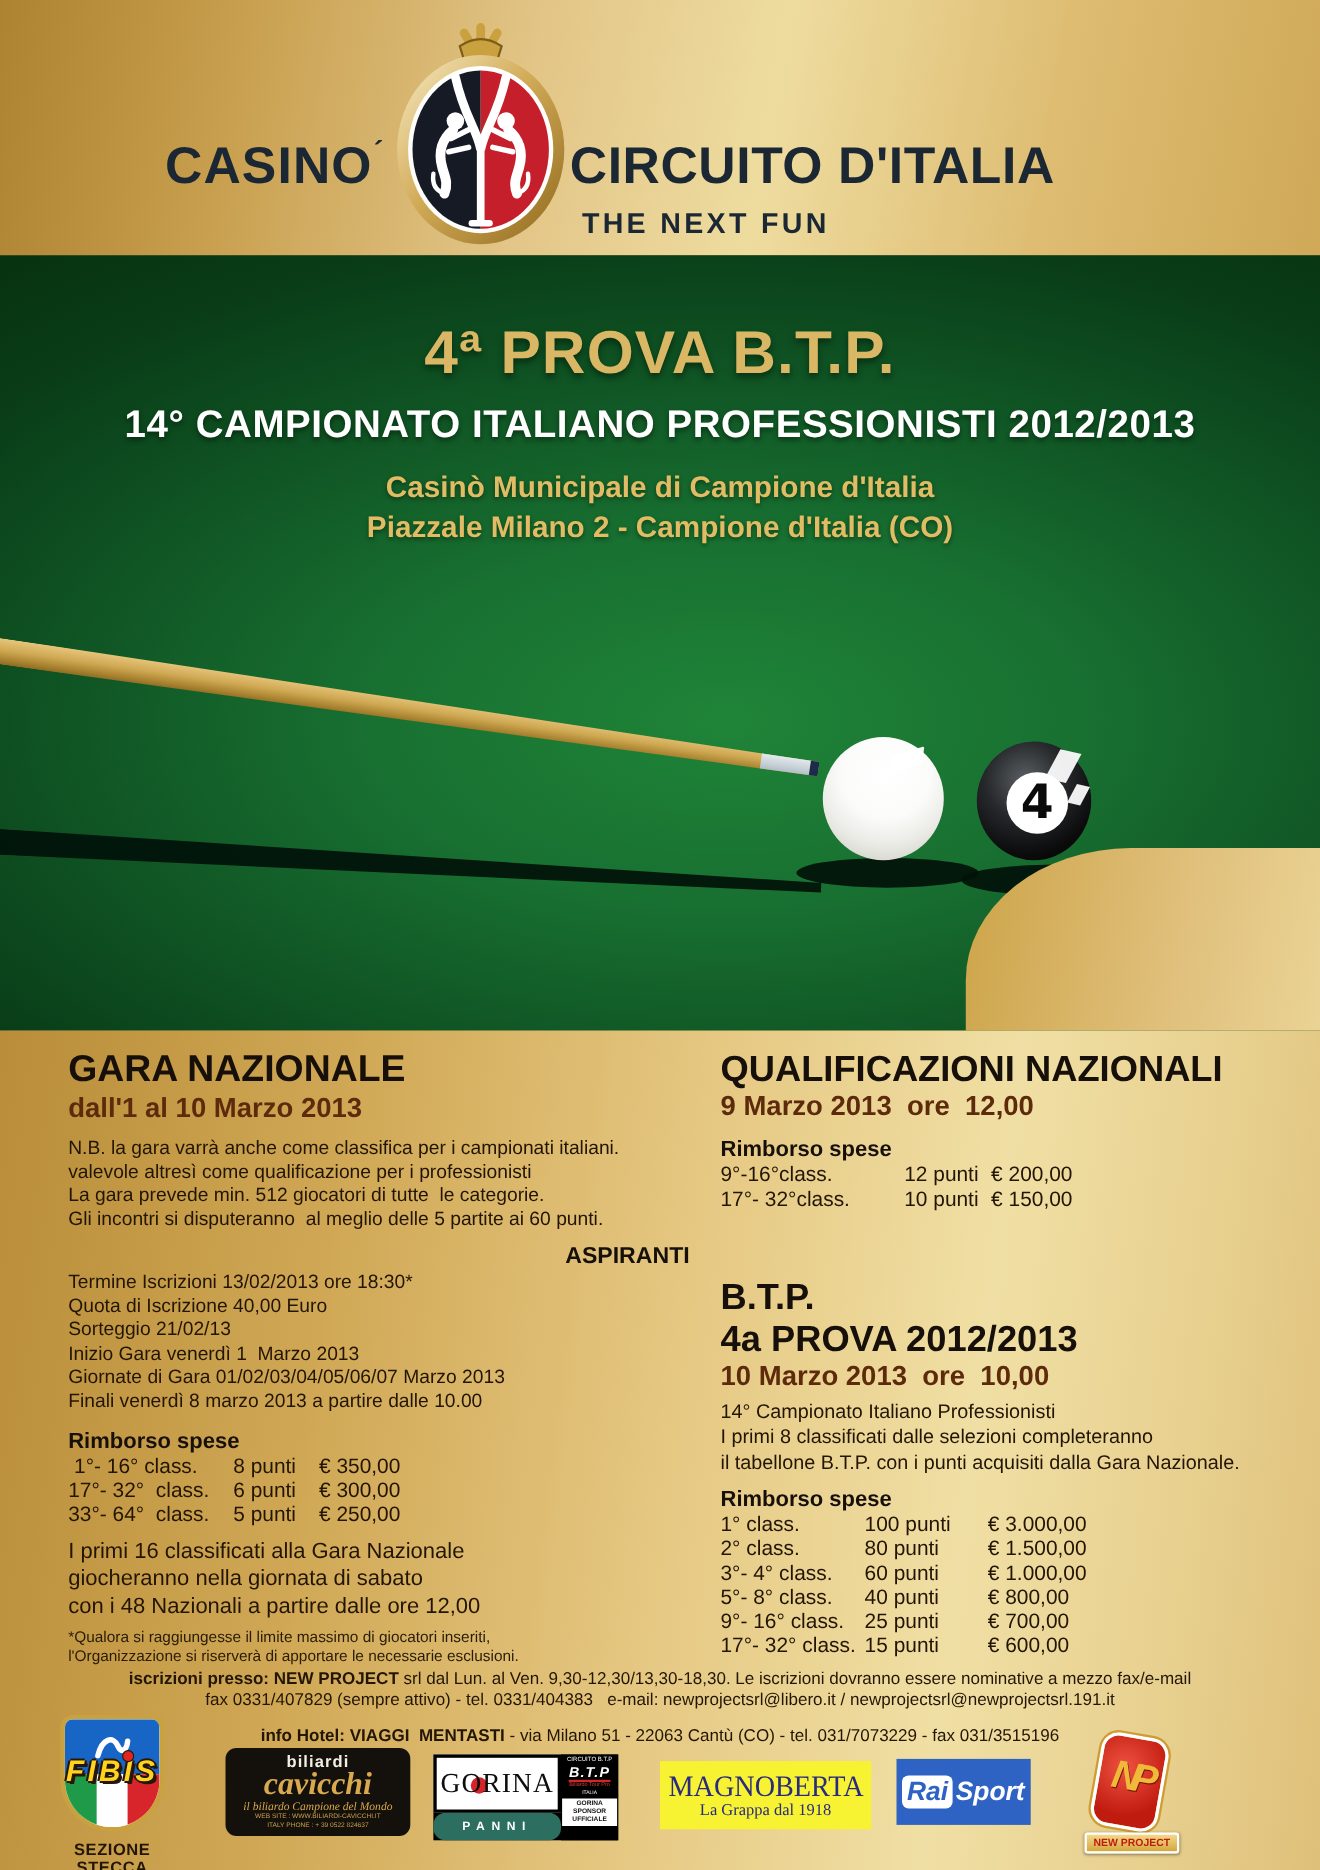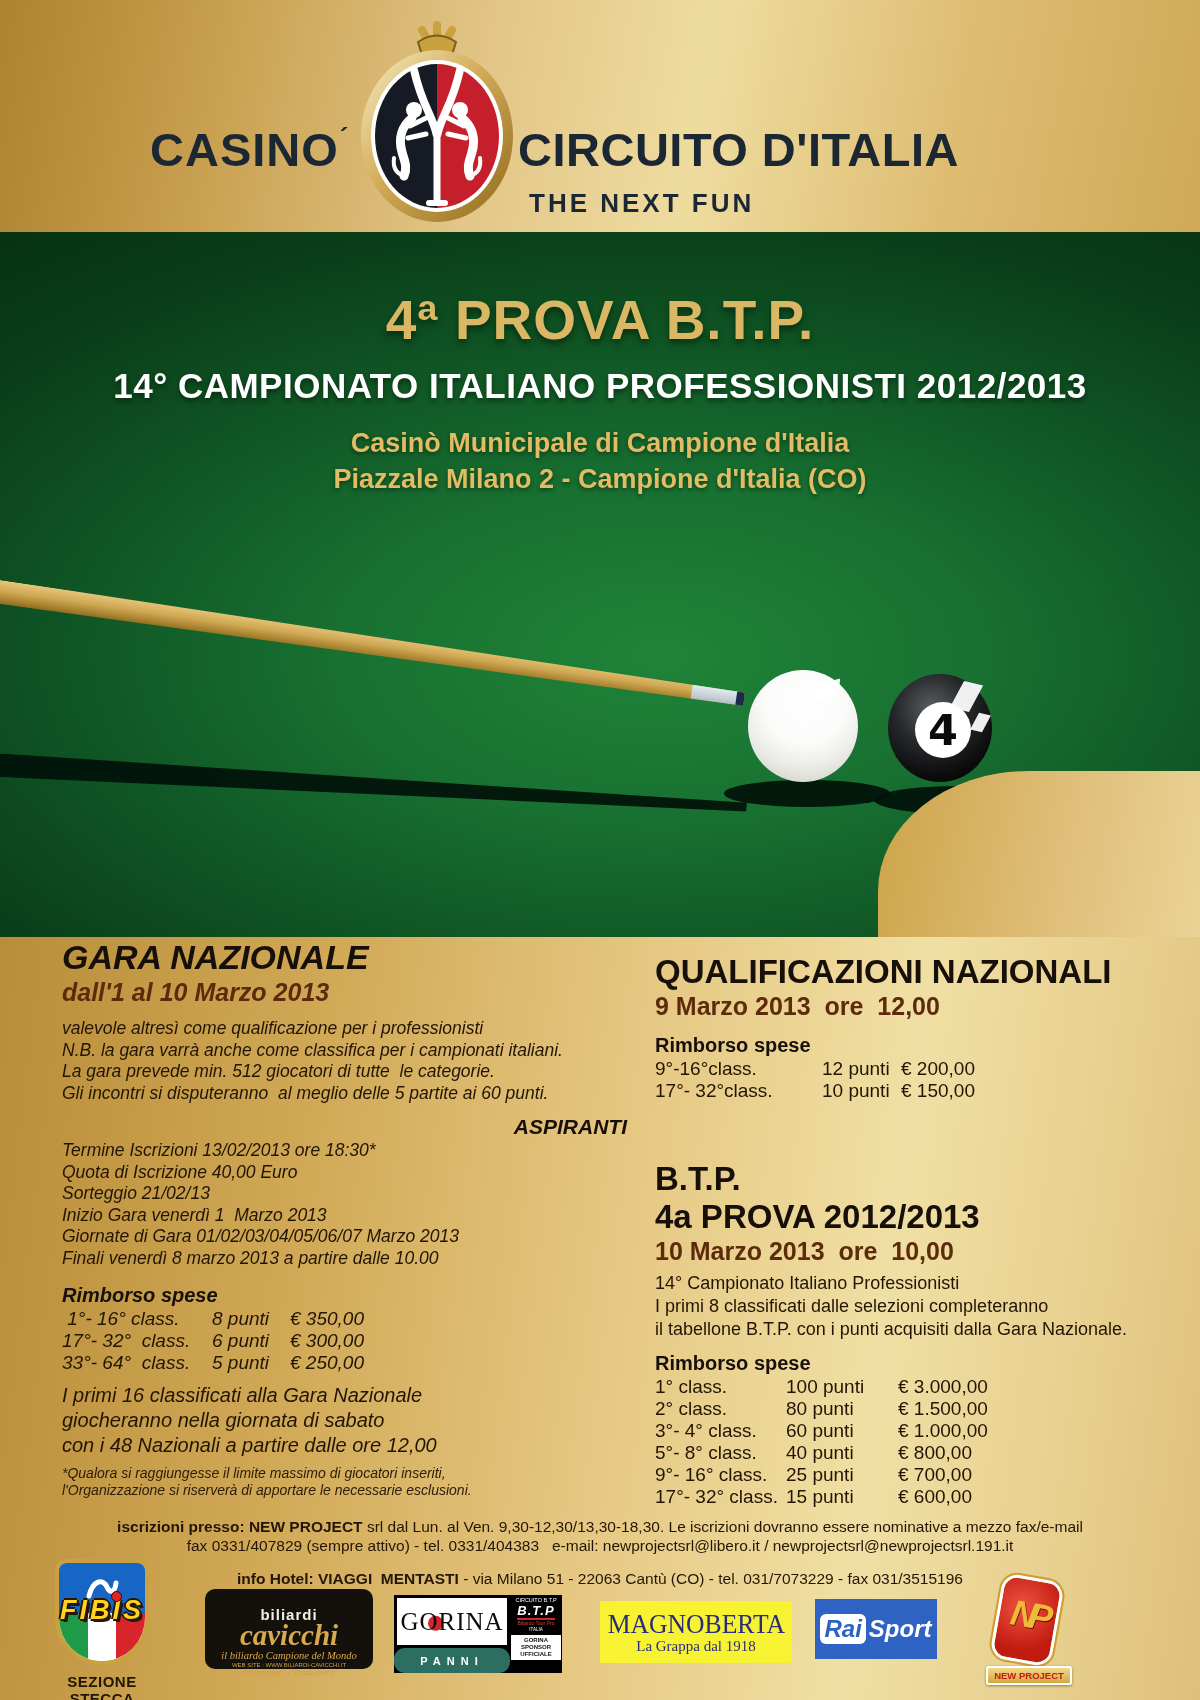--- a/index.html
+++ b/index.html
@@ -49,21 +49,21 @@
     font-family:"DejaVu Sans","Liberation Sans",sans-serif; }
   .glare-a { position:absolute; right:15px; top:9px; width:21px; height:27px; background:#fff; opacity:.93; transform:skewX(-18deg) rotate(12deg); }
   .glare-b { position:absolute; right:5px; top:40px; width:13px; height:17px; background:#fff; opacity:.93; transform:skewX(-18deg) rotate(12deg); }
 
   .gold-corner { position:absolute; right:0; bottom:0; width:322px; height:166px; border-top-left-radius:150px 120px;
     background:linear-gradient(100deg,#cda449 0%,#e0c07c 60%,#ead395 100%); }
 
   
   .main { position:absolute; top:937px; left:0; width:1200px; height:763px;
     background:linear-gradient(97deg,#b98d39 0%,#d0a855 25%,#e5c781 50%,#f0dfa4 72%,#e7cf8e 88%,#dfc07a 100%); }
-  .col-left  { position:absolute; left:62px;  top:1px; width:565px;font-style:italic; }
+  .col-left  { position:absolute; left:62px;  top:16px; width:565px; }
   .col-right { position:absolute; left:655px; top:16px; width:525px; }
 
   .sec-title { font-size:34px; font-weight:bold; color:#17100a; line-height:38px; }
   .col-right .sec-title { font-size:33px; line-height:37px; }
   .sec-date { font-size:25px; font-weight:bold; color:#5d2b0c; line-height:32px; margin-bottom:10px; white-space:pre; }
   .body-line { font-size:17.5px; line-height:21.5px; color:#231504; white-space:pre; }
   .sub-title { font-size:21px; font-weight:bold; color:#17100a; line-height:26px; margin-top:10px;text-align:right; }
   .rim-title { font-size:20px; font-weight:bold; color:#17100a; line-height:26px; margin-top:13px; }
   .tbl { display:grid; font-size:19px; line-height:22px; color:#231504; }
   .tbl span { white-space:pre; }
@@ -93,21 +93,21 @@
   .fibis-flag { position:absolute; top:50px; bottom:0; left:0; right:0; display:flex; }
   .fibis-flag i { flex:1; } .fg { background:#1e9a48; } .fw { background:#fff; } .fr { background:#d8242b; }
   .fibis-word { position:absolute; left:-10px; right:-10px; top:36px; font-size:27px; font-style:italic; font-weight:bold;
     color:#ffd31e; letter-spacing:3px;
     text-shadow:-2px 0 0 #27160a, 2px 0 0 #27160a, 0 -2px 0 #27160a, 0 2px 0 #27160a, 3px 3px 0 #27160a; }
   .fibis-dot { position:absolute; top:32px; right:36px; width:11px; height:11px; background:#e02420; border-radius:50%;
     border:1px solid #27160a; }
   .fibis-caption { margin-top:8px; font-size:15px; font-weight:bold; color:#231504; letter-spacing:0.5px; }
 
   .cavicchi { position:absolute; left:205px; top:652px; width:168px; height:80px; background:#14100c; border-radius:10px;
-    text-align:center; padding-top:18px; }
+    text-align:center; padding-top:5px; }
   .cav-biliardi { font-size:15px; font-weight:bold; color:#f3efe6; letter-spacing:1px; line-height:15px; }
   .cav-name { font-family:"Liberation Serif","DejaVu Serif",serif; font-style:italic; font-weight:bold;
     font-size:29px; line-height:27px; color:#d8a94e; }
   .cav-sub { font-family:"Liberation Serif","DejaVu Serif",serif; font-style:italic; font-size:10.5px; line-height:13px; color:#d8a94e; }
   .cav-tiny { font-size:6px; color:#caa04a; line-height:7.5px; }
 
   .gorina { position:absolute; left:394px; top:658px; width:168px; height:78px; display:flex; background:#000; }
   .gorina-main { width:116px; display:flex; flex-direction:column; }
   .gorina-name-box { flex:1; background:#fff; border:3px solid #000; position:relative; display:flex; align-items:center; justify-content:center; }
   .gorina-name { position:relative; z-index:1; font-family:"Liberation Serif","DejaVu Serif",serif; font-size:25px; letter-spacing:1px; color:#0d0d0d; }
@@ -215,22 +215,22 @@
 
     <div class="gold-corner"></div>
   </div>
 
   <div class="main">
 
     <div class="col-left">
       <div class="sec-title">GARA NAZIONALE</div>
       <div class="sec-date">dall'1 al 10 Marzo 2013</div>
 
+      <div class="body-line">N.B. la gara varrà anche come classifica per i campionati italiani.</div>
       <div class="body-line">valevole altresì come qualificazione per i professionisti</div>
-      <div class="body-line">N.B. la gara varrà anche come classifica per i campionati italiani.</div>
       <div class="body-line">La gara prevede min. 512 giocatori di tutte  le categorie.</div>
       <div class="body-line">Gli incontri si disputeranno  al meglio delle 5 partite ai 60 punti.</div>
 
       <div class="sub-title">ASPIRANTI</div>
       <div class="body-line">Termine Iscrizioni 13/02/2013 ore 18:30*</div>
       <div class="body-line">Quota di Iscrizione 40,00 Euro</div>
       <div class="body-line">Sorteggio 21/02/13</div>
       <div class="body-line">Inizio Gara venerdì 1  Marzo 2013</div>
       <div class="body-line">Giornate di Gara 01/02/03/04/05/06/07 Marzo 2013</div>
       <div class="body-line">Finali venerdì 8 marzo 2013 a partire dalle 10.00</div>

